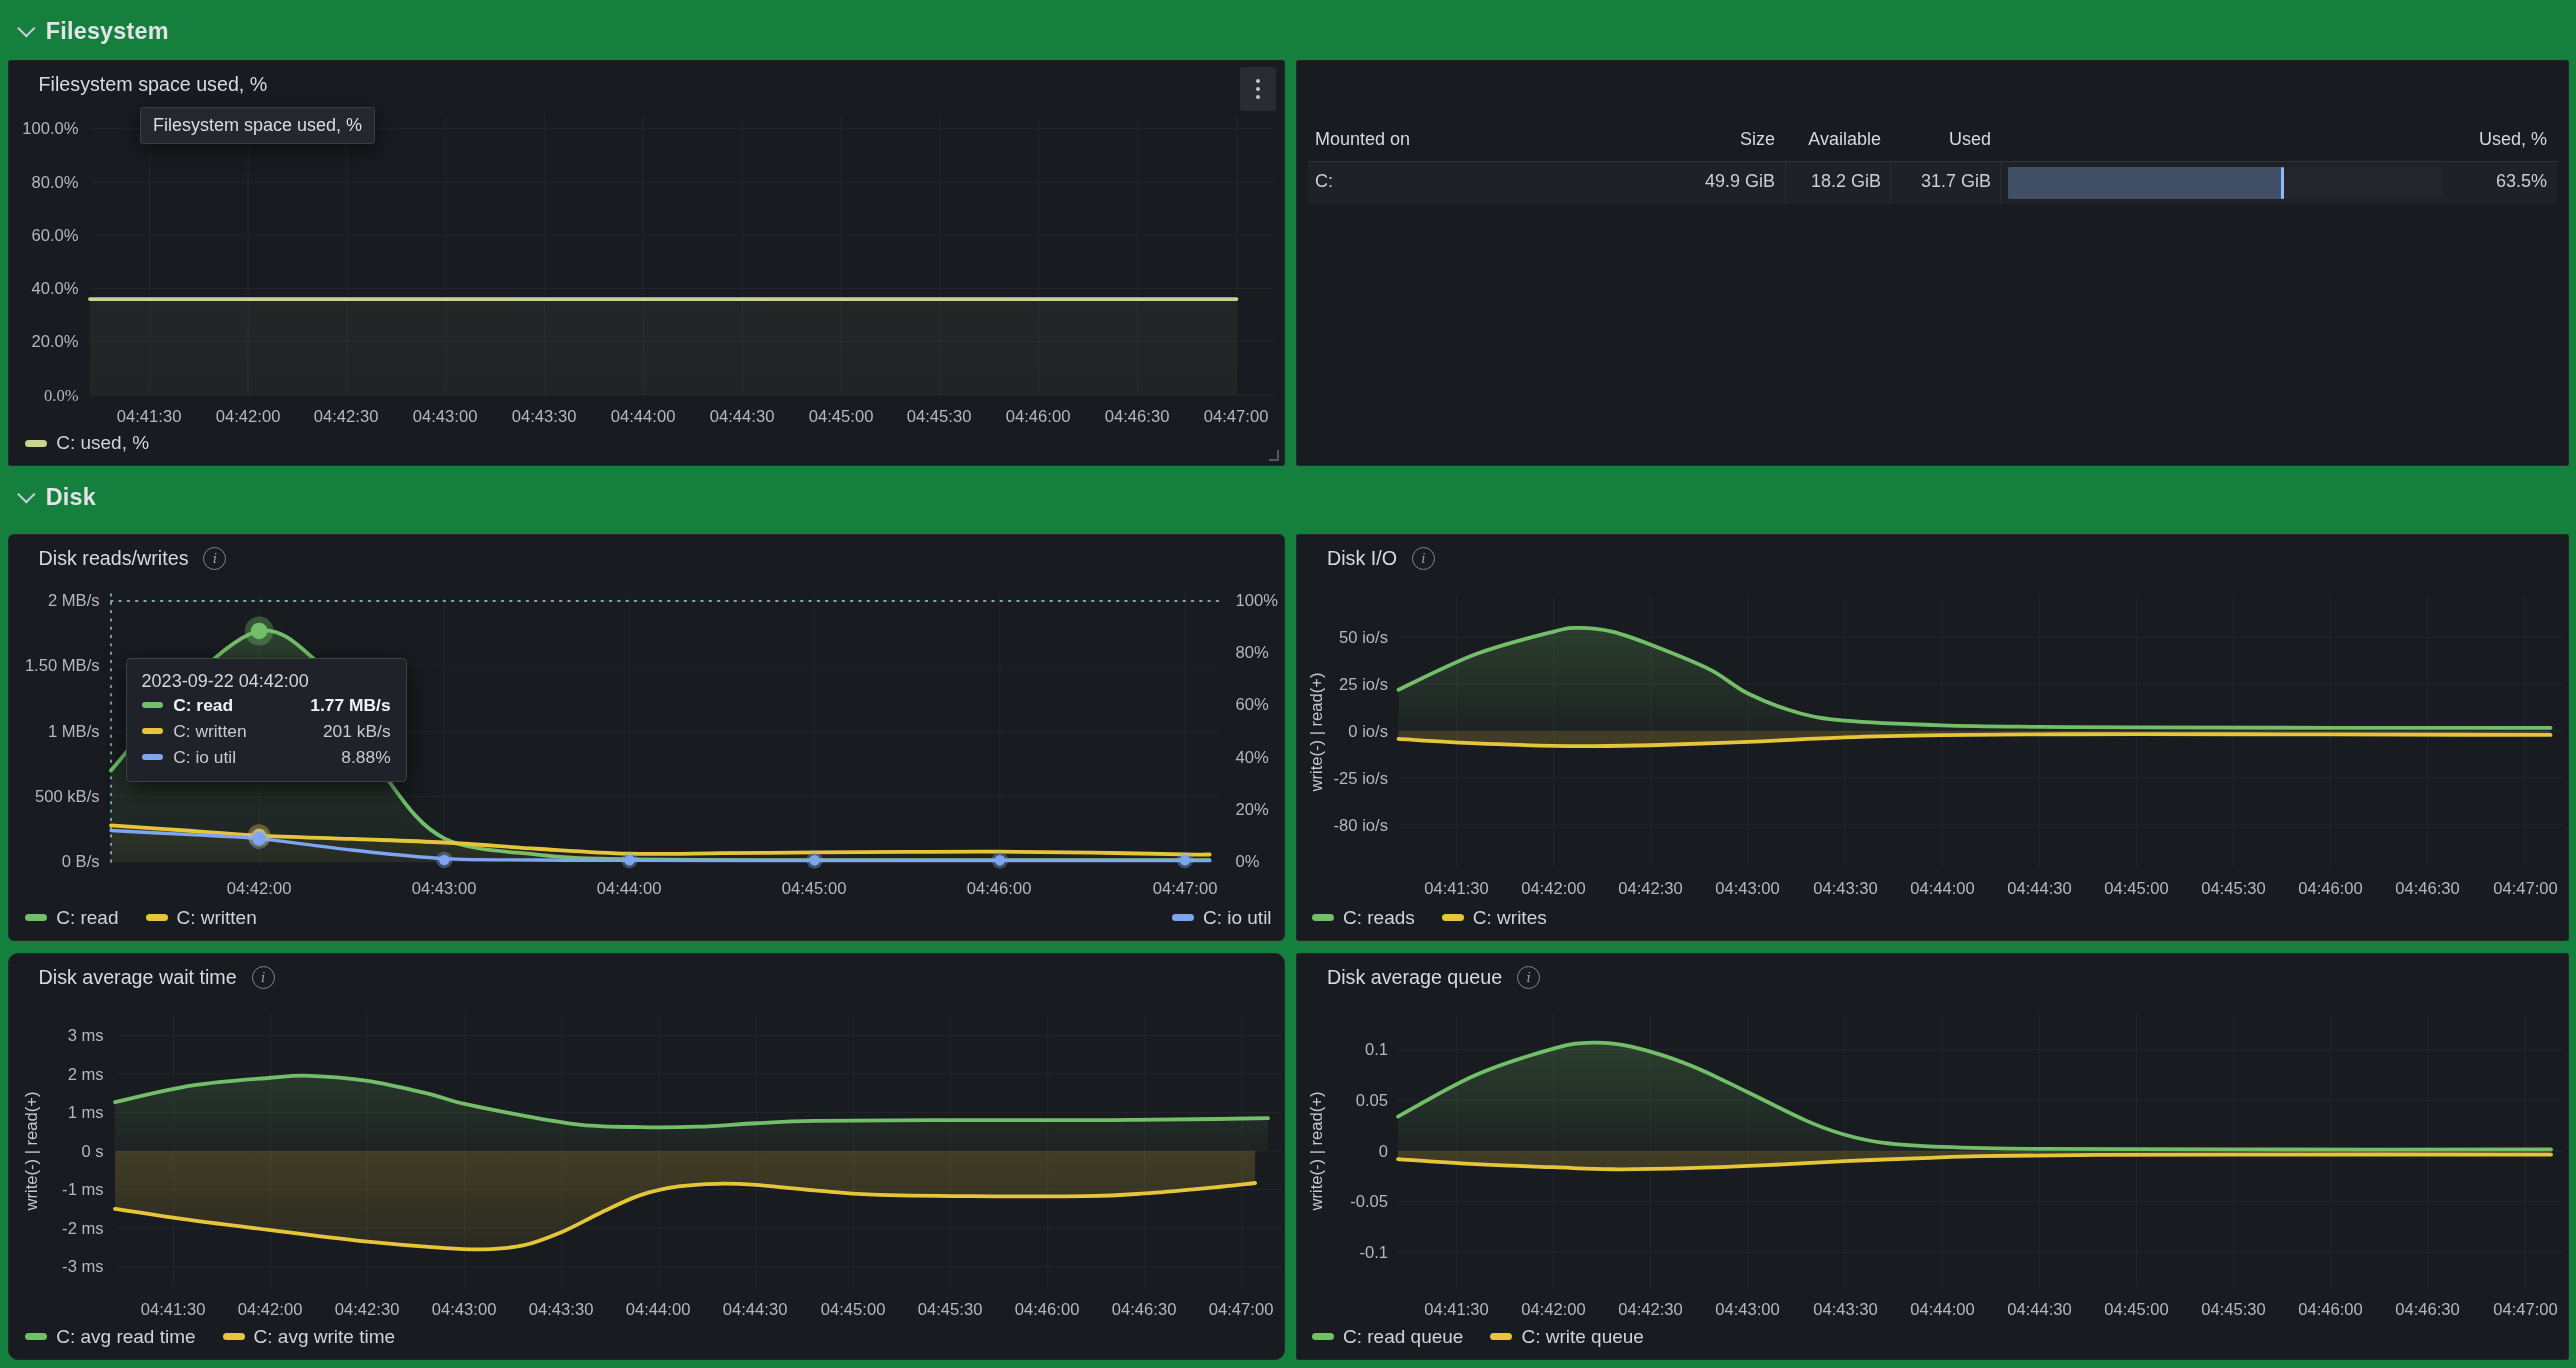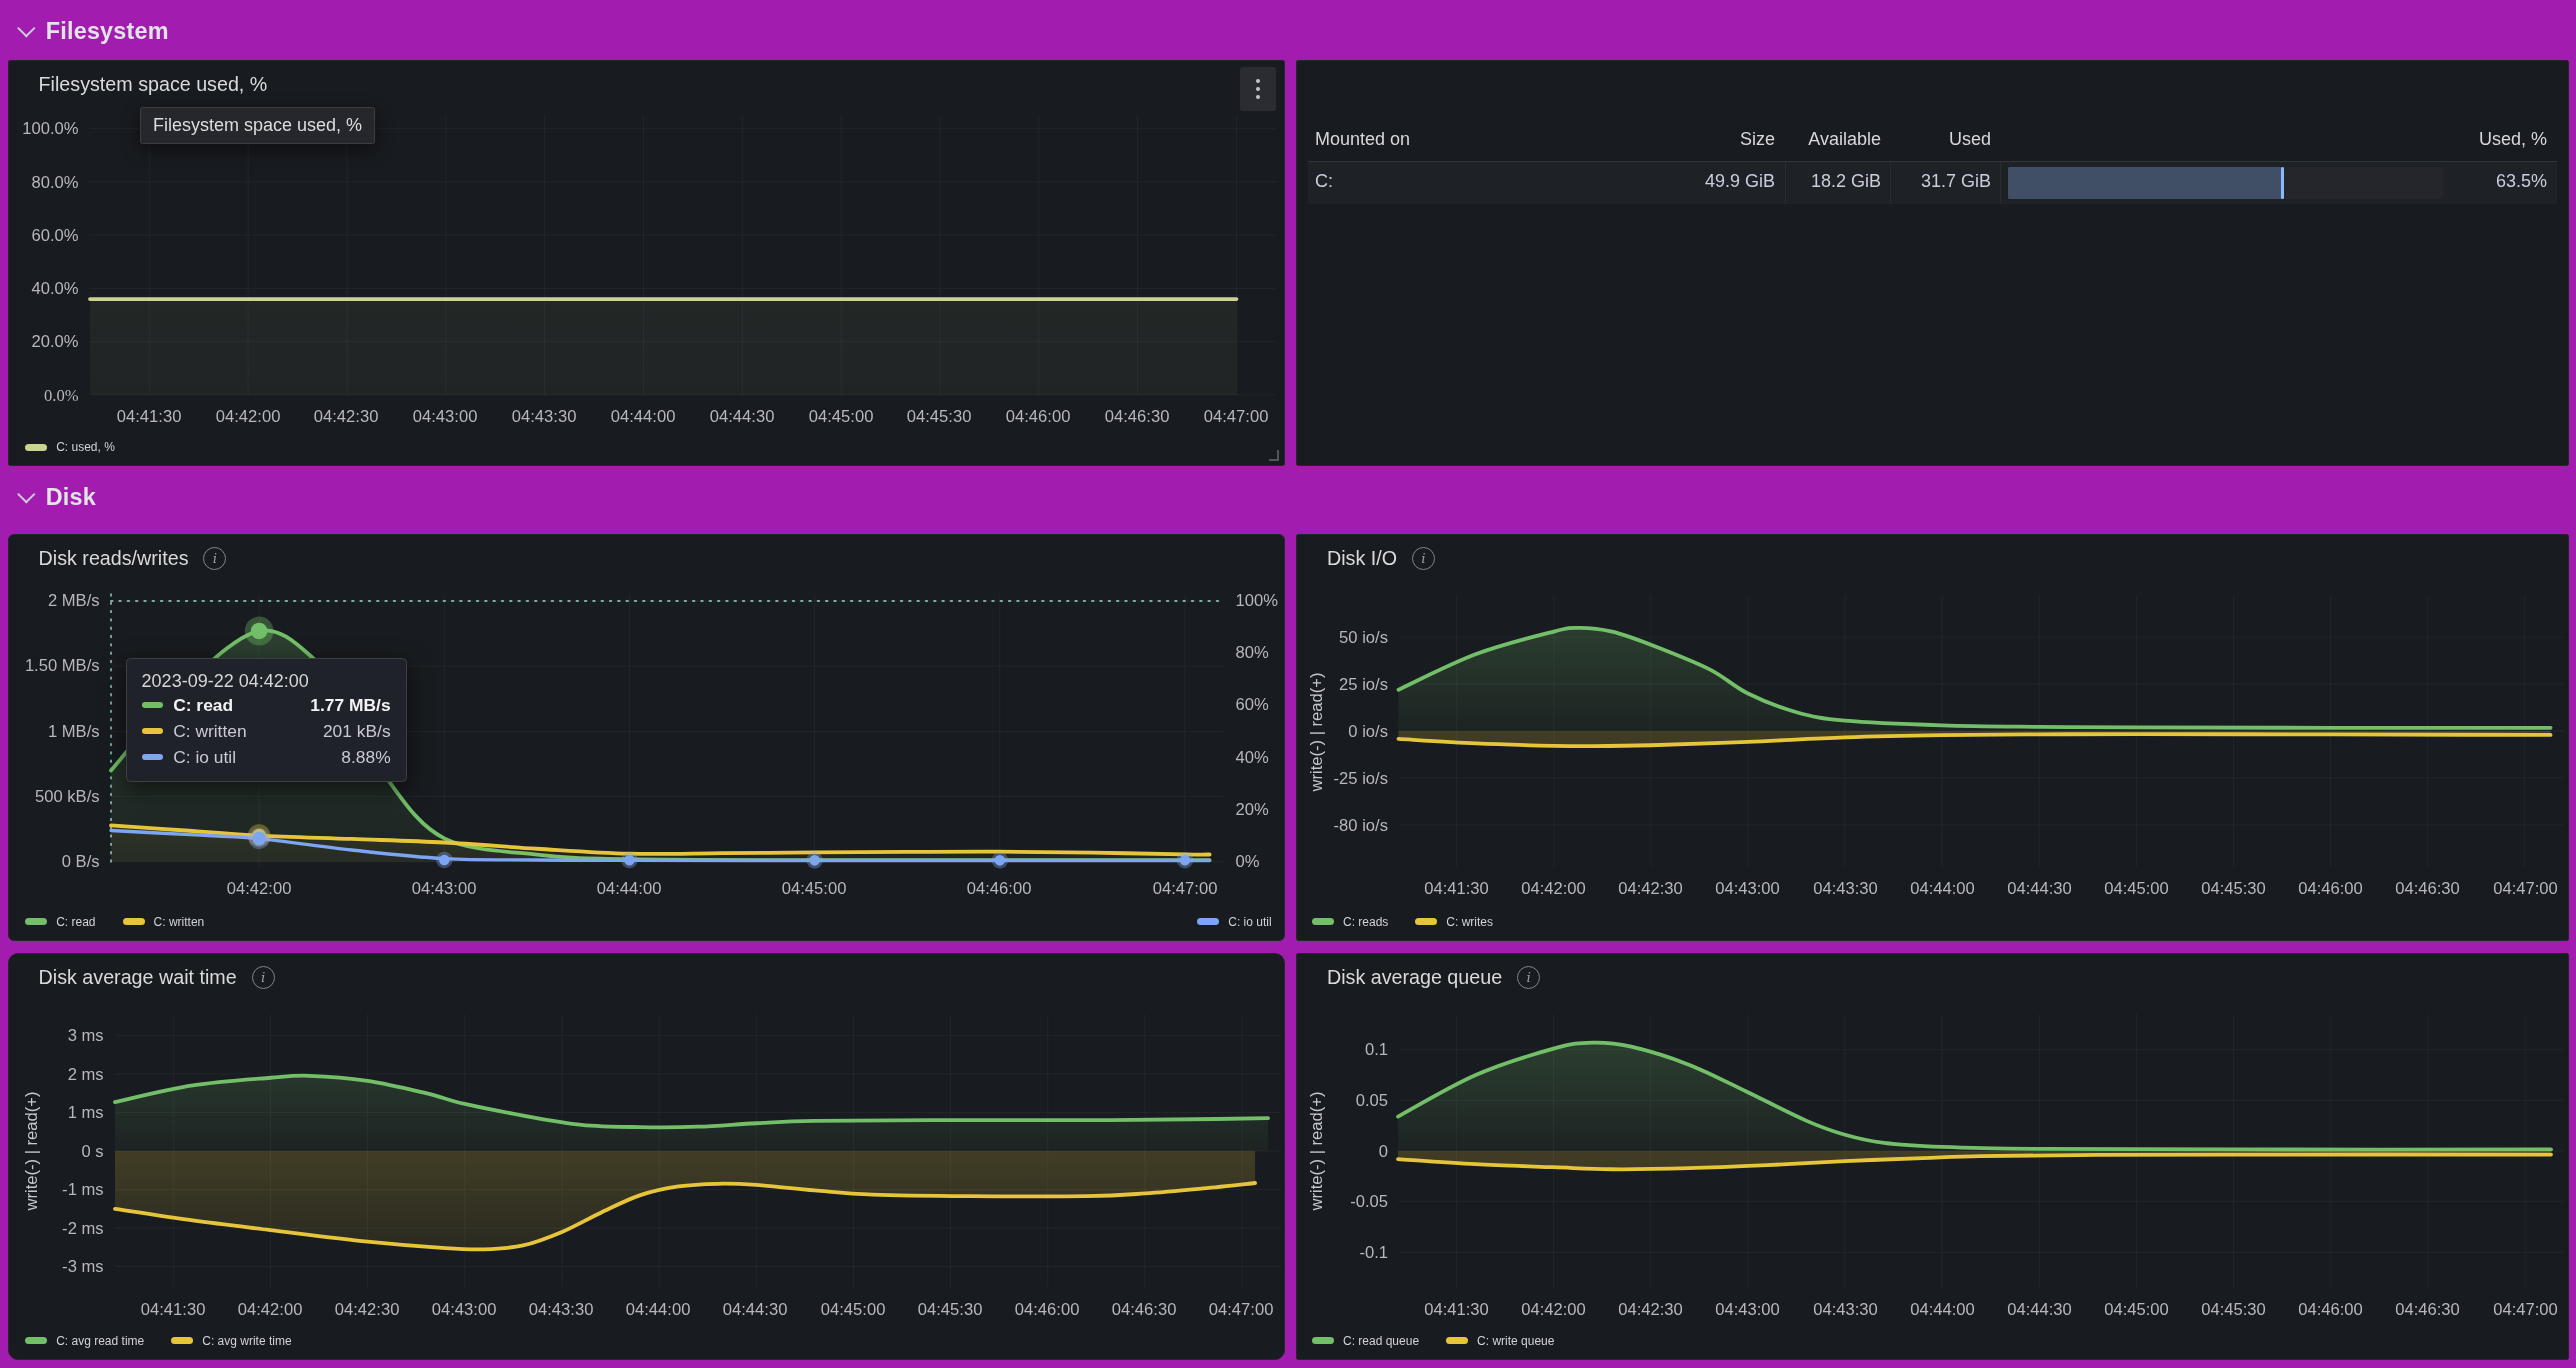--- a/index.html
+++ b/index.html
@@ -1,33 +1,33 @@
 <!DOCTYPE html>
 <html style="font-size:12px"><head>
 <meta charset="utf-8">
 <style>
   html,body{margin:0;padding:0;background:#0d0e12;}
   body{width:2576px;height:1368px;overflow:hidden;font-family:"Liberation Sans","DejaVu Sans",sans-serif;-webkit-font-smoothing:antialiased;}
-  #root{position:absolute;left:0;top:0;width:2576px;height:1368px;background:#a21caf;}
+  #root{position:absolute;left:0;top:0;width:2576px;height:1368px;background:#15803d;}
   .section{position:absolute;display:flex;align-items:center;gap:13.6px;height:33px;cursor:pointer;}
   .chev{width:10.6px;height:10.6px;border-right:2.3px solid #ccccdc;border-bottom:2.3px solid #ccccdc;transform:rotate(45deg) translate(-2.3px,-2.3px);margin-left:3px;}
   .section-title{font-size:23.4px;font-weight:700;color:#e3e4e8;letter-spacing:0.2px;}
   .panel{position:absolute;background:#181b1f;border:0.8px solid #24262b;border-radius:2.3px;box-sizing:border-box;}
   .ptitle-row{position:absolute;left:0;top:0;right:45px;height:47px;display:flex;align-items:center;gap:15px;padding-left:30px;}
   .ptitle{font-size:19.7px;font-weight:500;color:#d9dade;white-space:nowrap;cursor:pointer;}
   .info-icon{width:21px;height:21px;border:1.5px solid #83858d;border-radius:50%;color:#9b9da5;font-size:13.6px;line-height:21px;text-align:center;font-family:"DejaVu Serif",serif;font-style:italic;cursor:pointer;flex:0 0 auto;}
   .kebab{position:absolute;right:7.6px;top:6px;width:36px;height:44px;background:#2a2c31;border:none;border-radius:3px;display:flex;flex-direction:column;align-items:center;justify-content:center;gap:4.5px;cursor:pointer;}
   .kebab i{width:3.8px;height:3.8px;border-radius:50%;background:#c3c4ca;}
   .tick{position:absolute;font-size:16.6px;color:#b6b7be;line-height:21px;white-space:nowrap;}
   .ylab{text-align:right;}
   .xlab{width:121px;text-align:center;}
   svg.plot{position:absolute;overflow:visible;}
   line.grid{stroke:rgba(204,204,220,0.08);stroke-width:1;}
   line.xhair{stroke:#7fb5b0;stroke-width:2.5;stroke-dasharray:2 9;stroke-linecap:round;opacity:.95;}
-  .legend{position:absolute;display:flex;gap:27px;align-items:center;font-size:12px;color:#d2d3da;}
+  .legend{position:absolute;display:flex;gap:27px;align-items:center;font-size:19px;color:#d2d3da;}
   .legend .item{display:flex;align-items:center;gap:9px;cursor:pointer;}
   .legend .sw{width:22px;height:6.8px;border-radius:3.8px;flex:0 0 auto;}
   .ylabel{position:absolute;font-size:16.6px;color:#c6c7ce;white-space:nowrap;transform:translate(-50%,-50%) rotate(-90deg);}
   .fs-tooltip{position:absolute;left:140px;top:107px;height:35px;line-height:35px;padding:0 12px;background:#25272c;border:0.8px solid #3b3d43;border-radius:2.3px;font-size:18px;color:#dcdde1;box-shadow:0 6px 18px rgba(0,0,0,.45);white-space:nowrap;z-index:20;}
   .rw-tooltip{position:absolute;left:117px;top:123px;width:249px;background:#20222a;border:0.8px solid #3e4046;border-radius:4.5px;padding:12px 15px 10.6px 15px;box-shadow:0 7.6px 23px rgba(0,0,0,.55);z-index:20;}
   .rw-tooltip .tt-time{font-size:18px;color:#d5d6db;}
   .tt-row{display:flex;align-items:center;gap:10.6px;height:26px;font-size:17.4px;color:#c9cad1;}
   .tt-row .sw{width:21px;height:6.8px;border-radius:3.8px;flex:0 0 auto;}
   .tt-row .tt-label{flex:1;}
   .tt-row .tt-value{text-align:right;}

